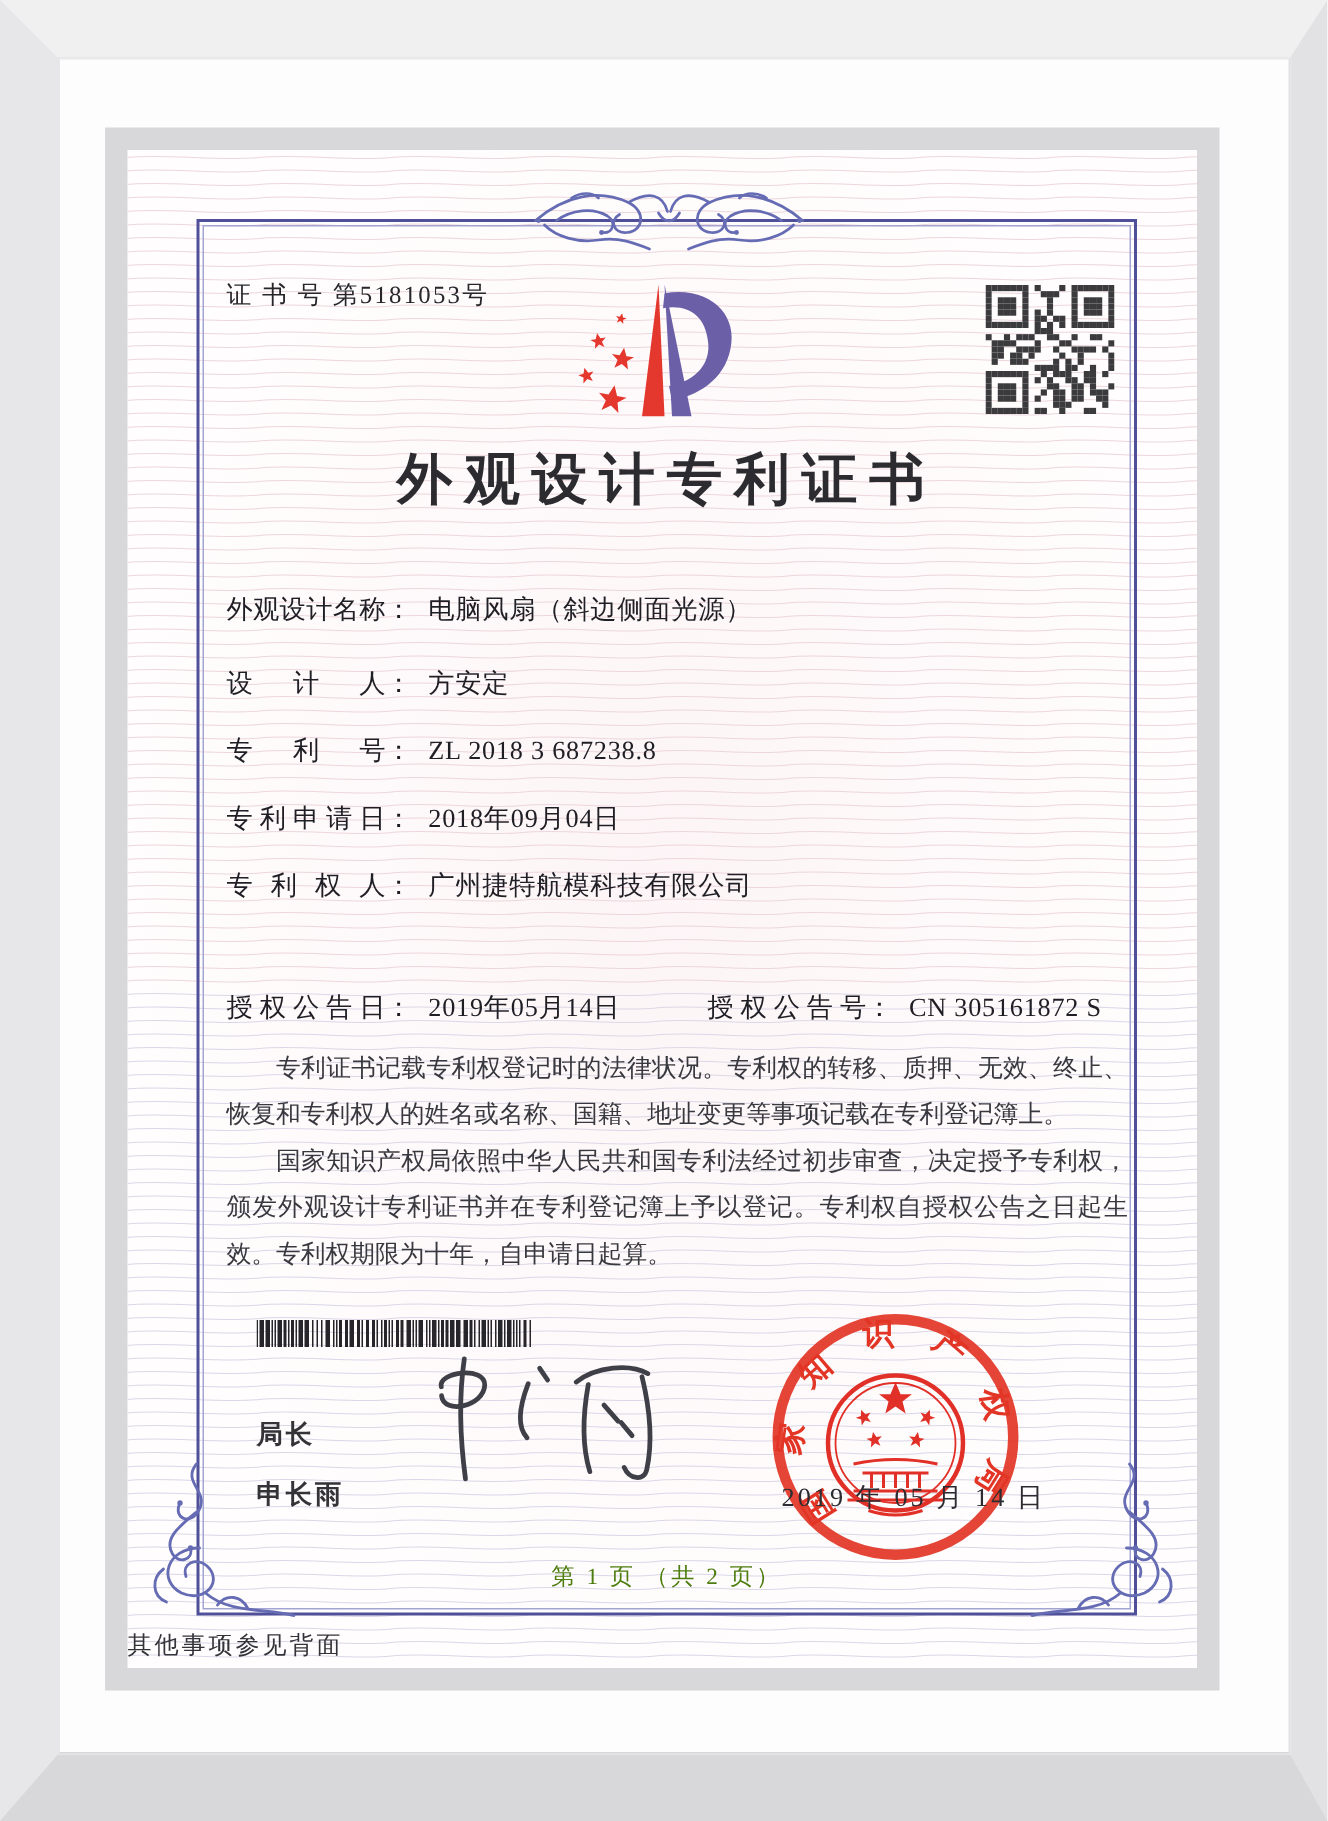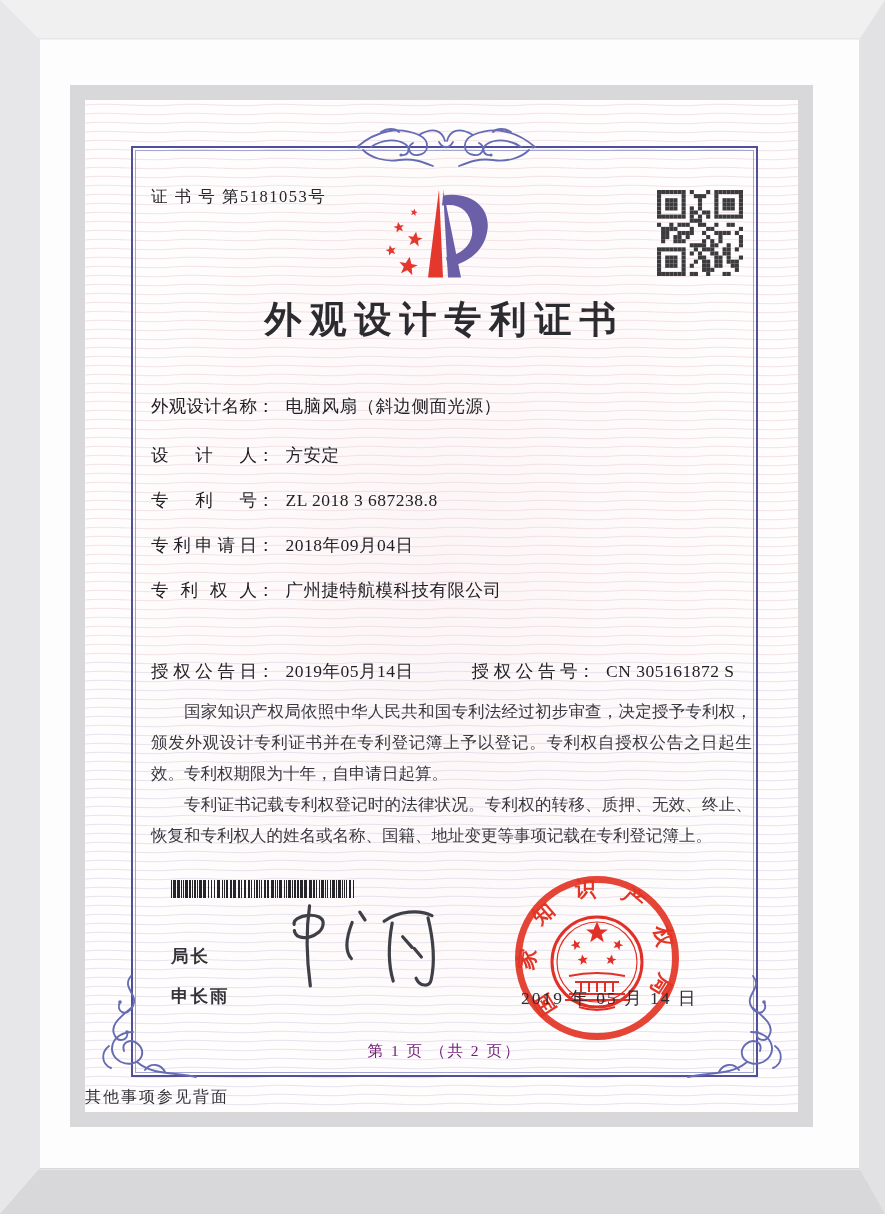--- a/index.html
+++ b/index.html
@@ -38,21 +38,21 @@
   .barcode{position:absolute;left:86px;top:780px;width:188px;height:18px;fill:#26262a;}
   .officer{position:absolute;left:86px;top:836px;font-family:"Liberation Sans","DejaVu Sans",sans-serif;
            font-size:17.5px;color:#333338;line-height:40px;font-weight:600;letter-spacing:2px;}
   .signature{position:absolute;left:196px;top:792px;transform:rotate(-2deg);}
   .seal{position:absolute;left:424px;top:770px;}
   .seal-text{font-family:"Liberation Sans","DejaVu Sans",sans-serif;font-weight:bold;font-size:21px;
              letter-spacing:23px;}
   .issue-date{position:absolute;left:436px;top:886px;font-size:17.5px;letter-spacing:2px;
               color:#2b2b31;z-index:5;}
   .page-indicator{position:absolute;left:46px;width:627px;top:941px;text-align:center;
-                  font-size:15.5px;letter-spacing:2px;color:#701a75;}
+                  font-size:15.5px;letter-spacing:2px;color:#4d7c0f;}
   .back-note{position:absolute;left:0;width:713px;top:987px;text-align:left;font-size:16px;
              letter-spacing:2px;color:#33333a;}
 </style>
 </head>
 <body>
 
 <div class="scene">
   <div class="frame"></div>
   <div class="frame-line"></div>
 
@@ -461,22 +461,22 @@
       <span class="flabel">专利申请日</span><span class="colon">：</span><span class="fvalue">2018年09月04日</span>
     </div>
     <div class="field-row" style="top:478px">
       <span class="flabel">专利权人</span><span class="colon">：</span><span class="fvalue">广州捷特航模科技有限公司</span>
     </div>
     <div class="field-row" style="top:559px">
       <span class="flabel">授权公告日</span><span class="colon">：</span><span class="fvalue">2019年05月14日</span><span class="flabel gz2">授权公告号</span><span class="colon">：</span><span class="fvalue">CN 305161872 S</span>
     </div>
 
     <div class="legal">
+      <p>专利证书记载专利权登记时的法律状况。专利权的转移、质押、无效、终止、恢复和专利权人的姓名或名称、国籍、地址变更等事项记载在专利登记簿上。</p>
       <p>国家知识产权局依照中华人民共和国专利法经过初步审查，决定授予专利权，颁发外观设计专利证书并在专利登记簿上予以登记。专利权自授权公告之日起生效。专利权期限为十年，自申请日起算。</p>
-      <p>专利证书记载专利权登记时的法律状况。专利权的转移、质押、无效、终止、恢复和专利权人的姓名或名称、国籍、地址变更等事项记载在专利登记簿上。</p>
     </div>
 
     <svg class="barcode" width="188" height="18">
       <g id="barcells">
           <rect x="0" y="0" width="1" height="18"></rect>
           <rect x="2" y="0" width="3" height="18"></rect>
           <rect x="6" y="0" width="3" height="18"></rect>
           <rect x="10" y="0" width="1" height="18"></rect>
           <rect x="12" y="0" width="1" height="18"></rect>
           <rect x="14" y="0" width="3" height="18"></rect>

